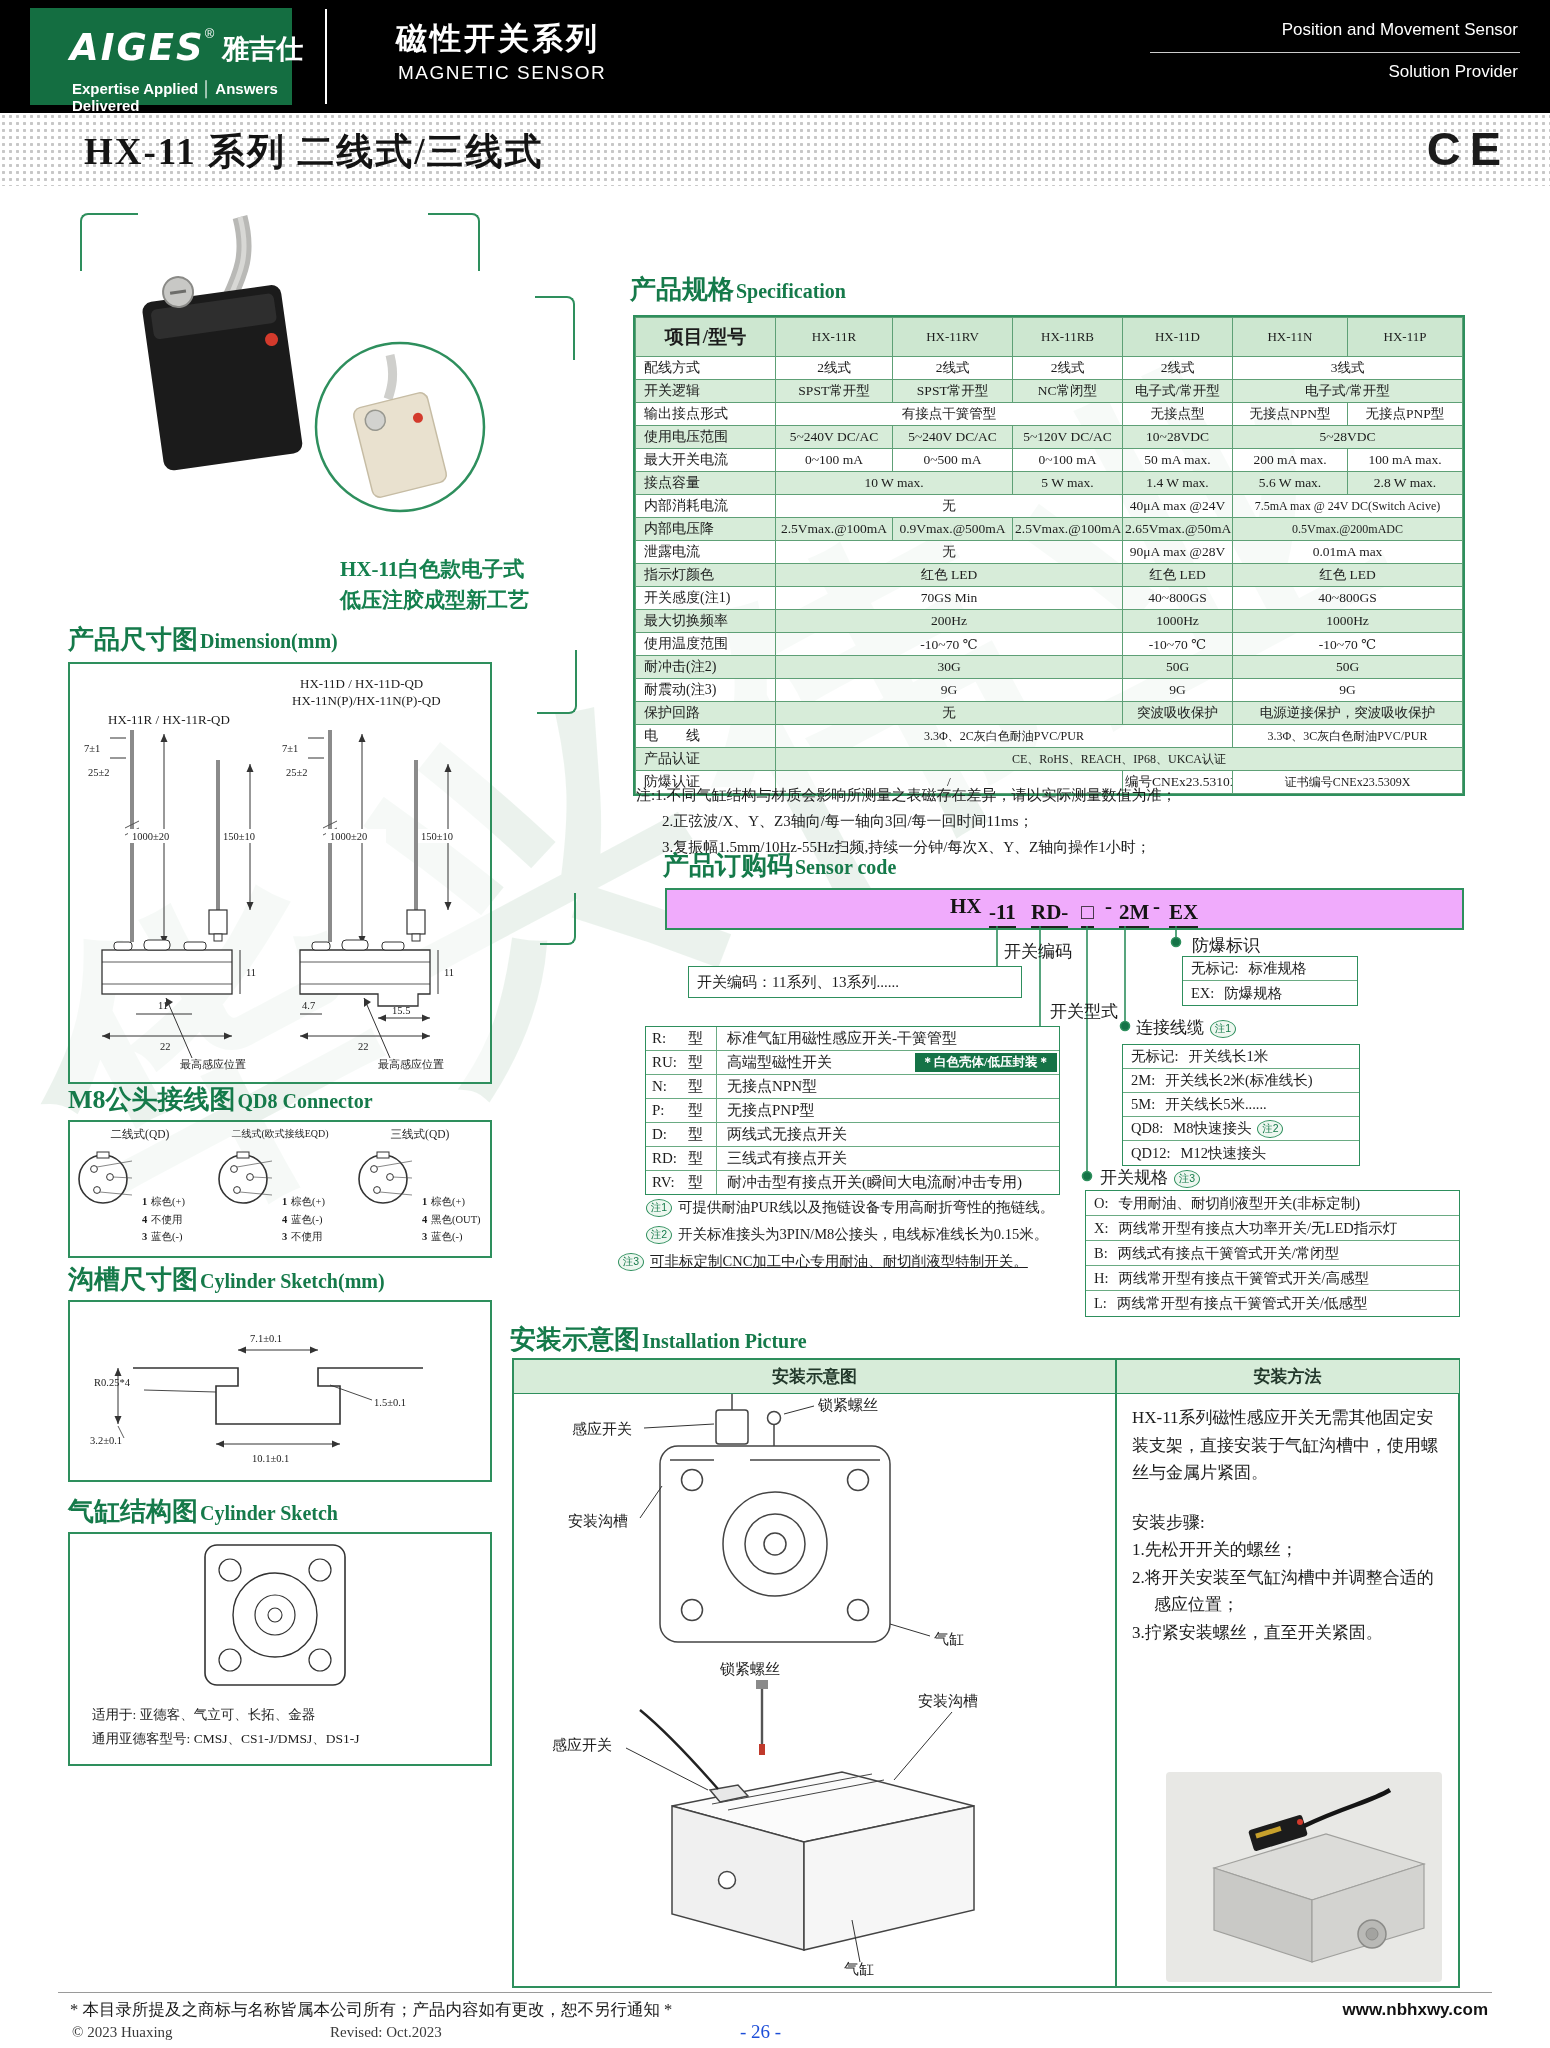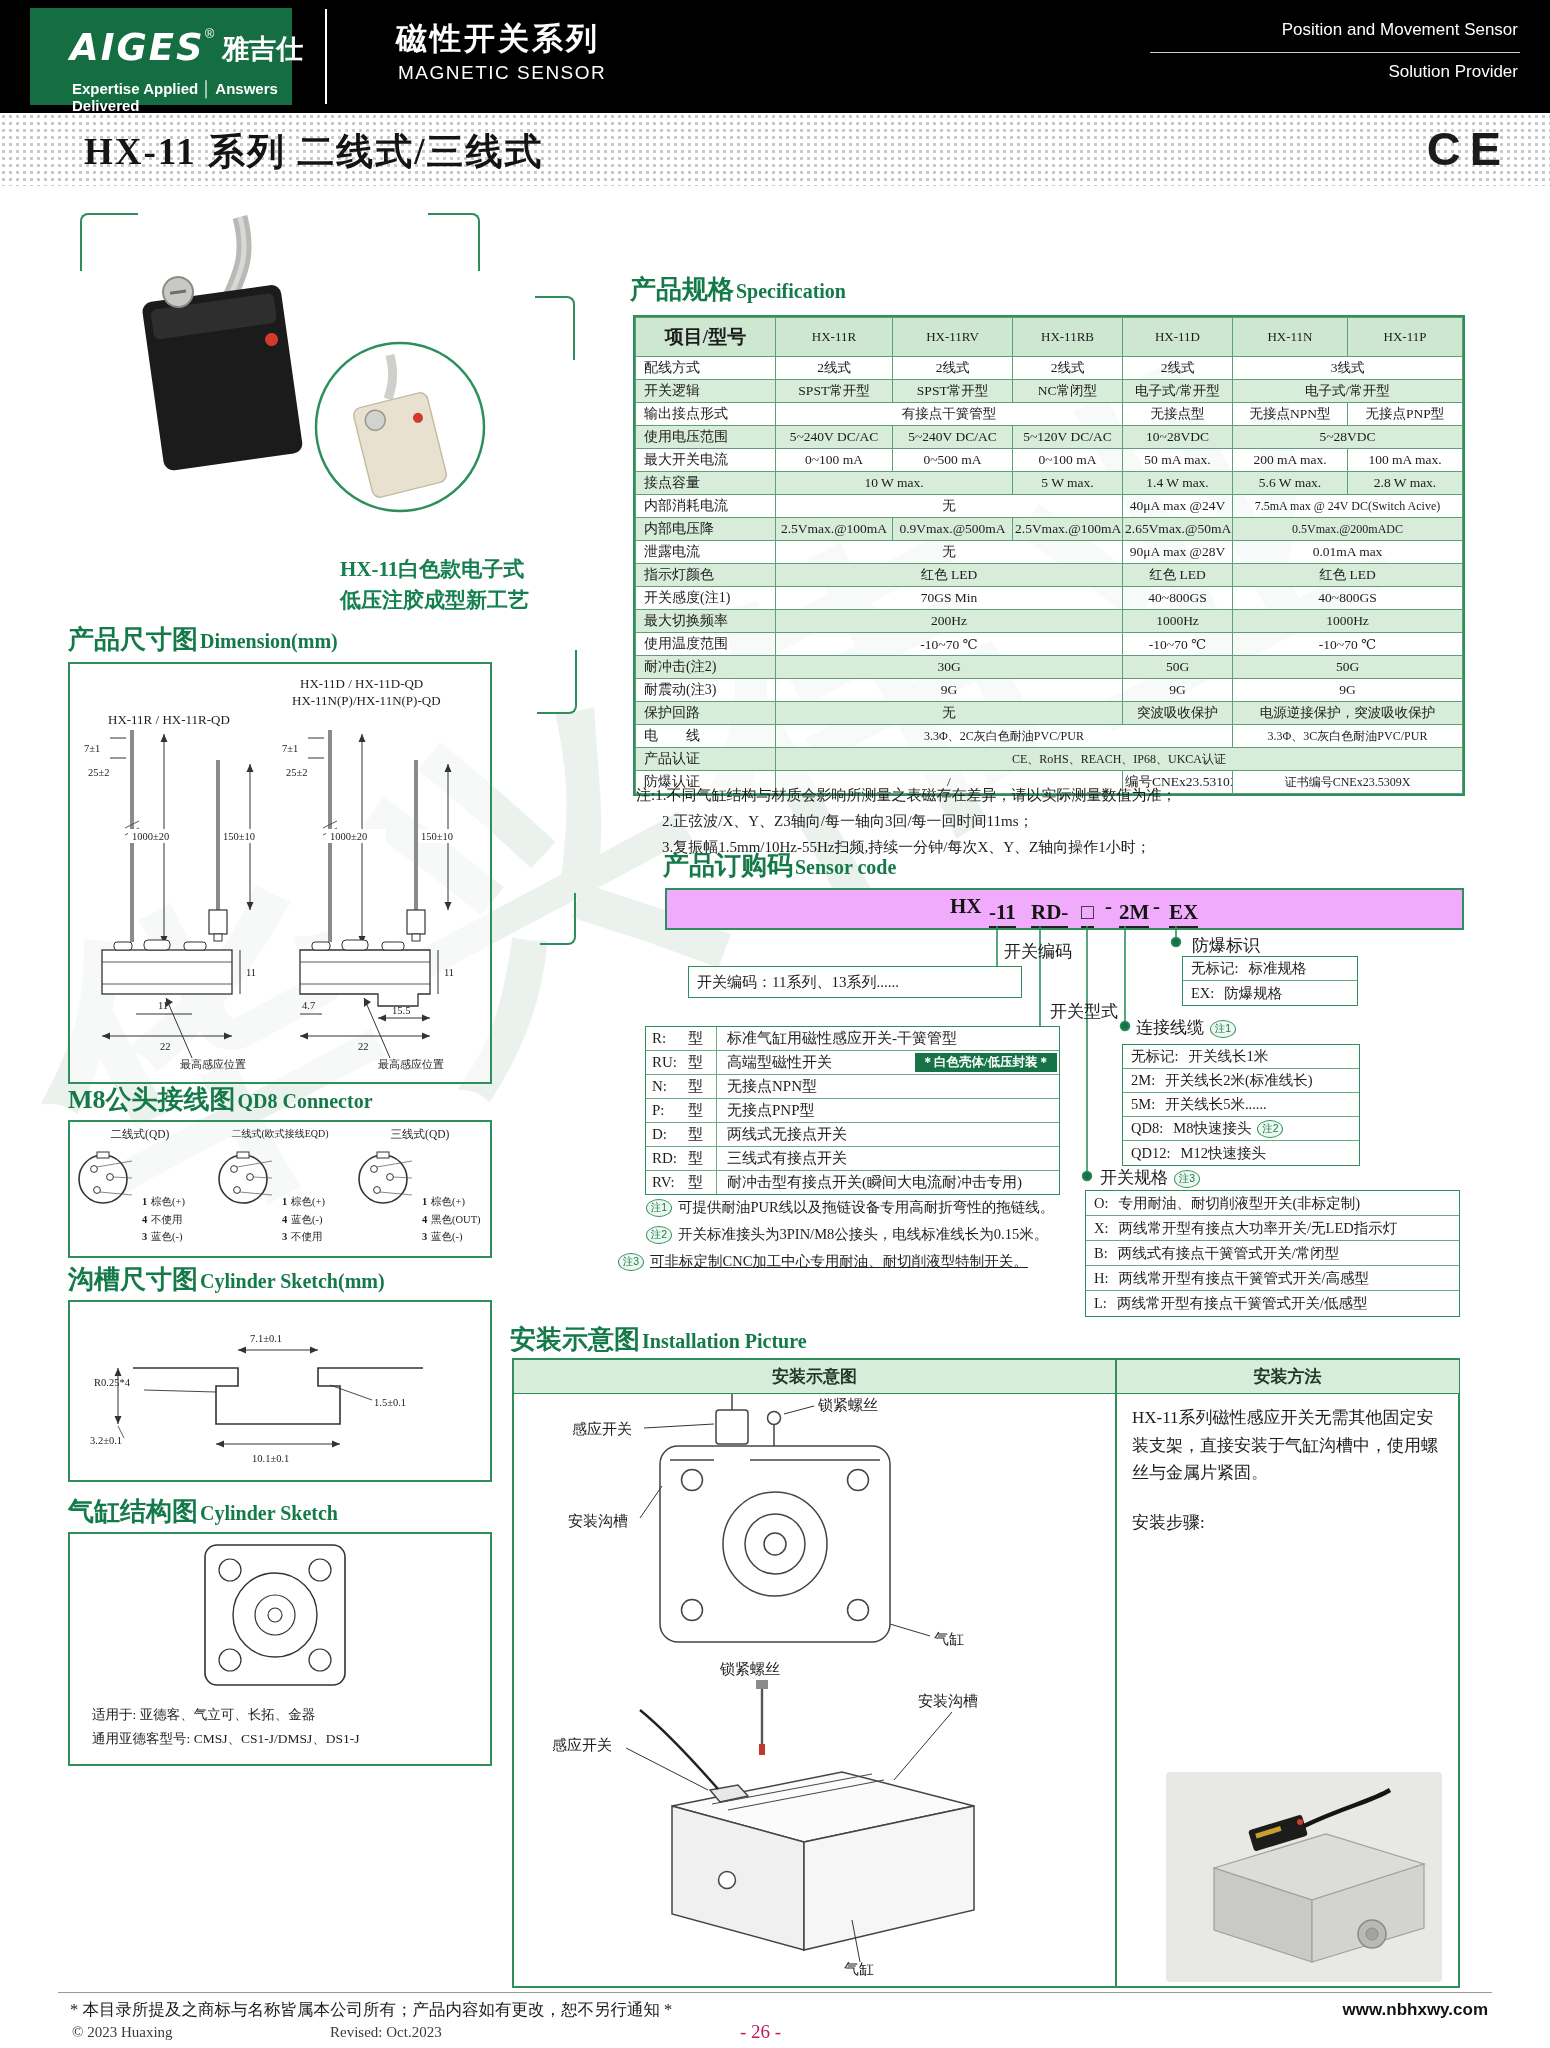--- a/index.html
+++ b/index.html
@@ -89,21 +89,21 @@
   .conn-pins .prow{height:17.5px;white-space:nowrap;}
   .pnum{display:inline-block;width:9px;font-weight:bold;}
   .cyl-note{position:absolute;font-size:13.5px;white-space:nowrap;z-index:3;}
 
   
   .foot-line{position:absolute;left:58px;top:1992px;width:1434px;height:1px;background:#9a9a9a;}
   .foot-notice{position:absolute;left:70px;top:1999px;font-size:16.5px;color:#1c1c1c;}
   .foot-web{position:absolute;right:62px;top:2000px;font-size:17px;font-weight:bold;color:#121212;font-family:"Liberation Sans",sans-serif;}
   .foot-copy{position:absolute;left:72px;top:2024px;font-size:15px;color:#3a3a3a;}
   .foot-rev{position:absolute;left:330px;top:2024px;font-size:15px;color:#3a3a3a;}
-  .foot-page{position:absolute;left:740px;top:2021px;font-size:19px;color:#be185d;font-family:Liberation Serif, serif;}
+  .foot-page{position:absolute;left:740px;top:2021px;font-size:19px;color:#1d4ed8;font-family:Liberation Serif, serif;}
 
   svg text{font-family:"Liberation Serif","DejaVu Serif",serif;fill:#1c1c1c;}
   .dimtxt{font-size:10.5px;}
   .lbl15{font-size:15px;}
 </style>
 </head>
 <body>
 
 <div class="page">
 
@@ -695,20 +695,25 @@
     <text class="lbl15" x="198" y="16">锁紧螺丝</text>
     <text class="lbl15" x="396" y="48">安装沟槽</text>
     <text class="lbl15" x="30" y="92">感应开关</text>
     <text class="lbl15" x="322" y="316">气缸</text>
   </svg>
 
   <div class="inst-text">
     <div>HX-11系列磁性感应开关无需其他固定安装支架，直接安装于气缸沟槽中，使用螺丝与金属片紧固。</div>
     <div style="height:22px;"></div>
     <div>安装步骤:</div>
+    <div class="inst-steps" id="inst-steps">
+        <div>1.先松开开关的螺丝；</div>
+        <div>2.将开关安装至气缸沟槽中并调整合适的感应位置；</div>
+        <div>3.拧紧安装螺丝，直至开关紧固。</div>
+      </div>
   </div>
 
   <svg class="abs" style="left:1166px;top:1772px;z-index:3;" width="276" height="210" viewBox="0 0 276 210">
     <rect x="0" y="0" width="276" height="210" rx="4" fill="#e8e8e5"></rect>
     <g stroke="#a0a09d" stroke-width="1.2">
       <polygon points="48,96 160,62 258,92 146,128" fill="#dcdcd9"></polygon>
       <polygon points="48,96 146,128 146,190 48,158" fill="#c9c9c6"></polygon>
       <polygon points="146,128 258,92 258,156 146,190" fill="#d3d3d0"></polygon>
     </g>
     <g transform="rotate(-17 112 61)">

